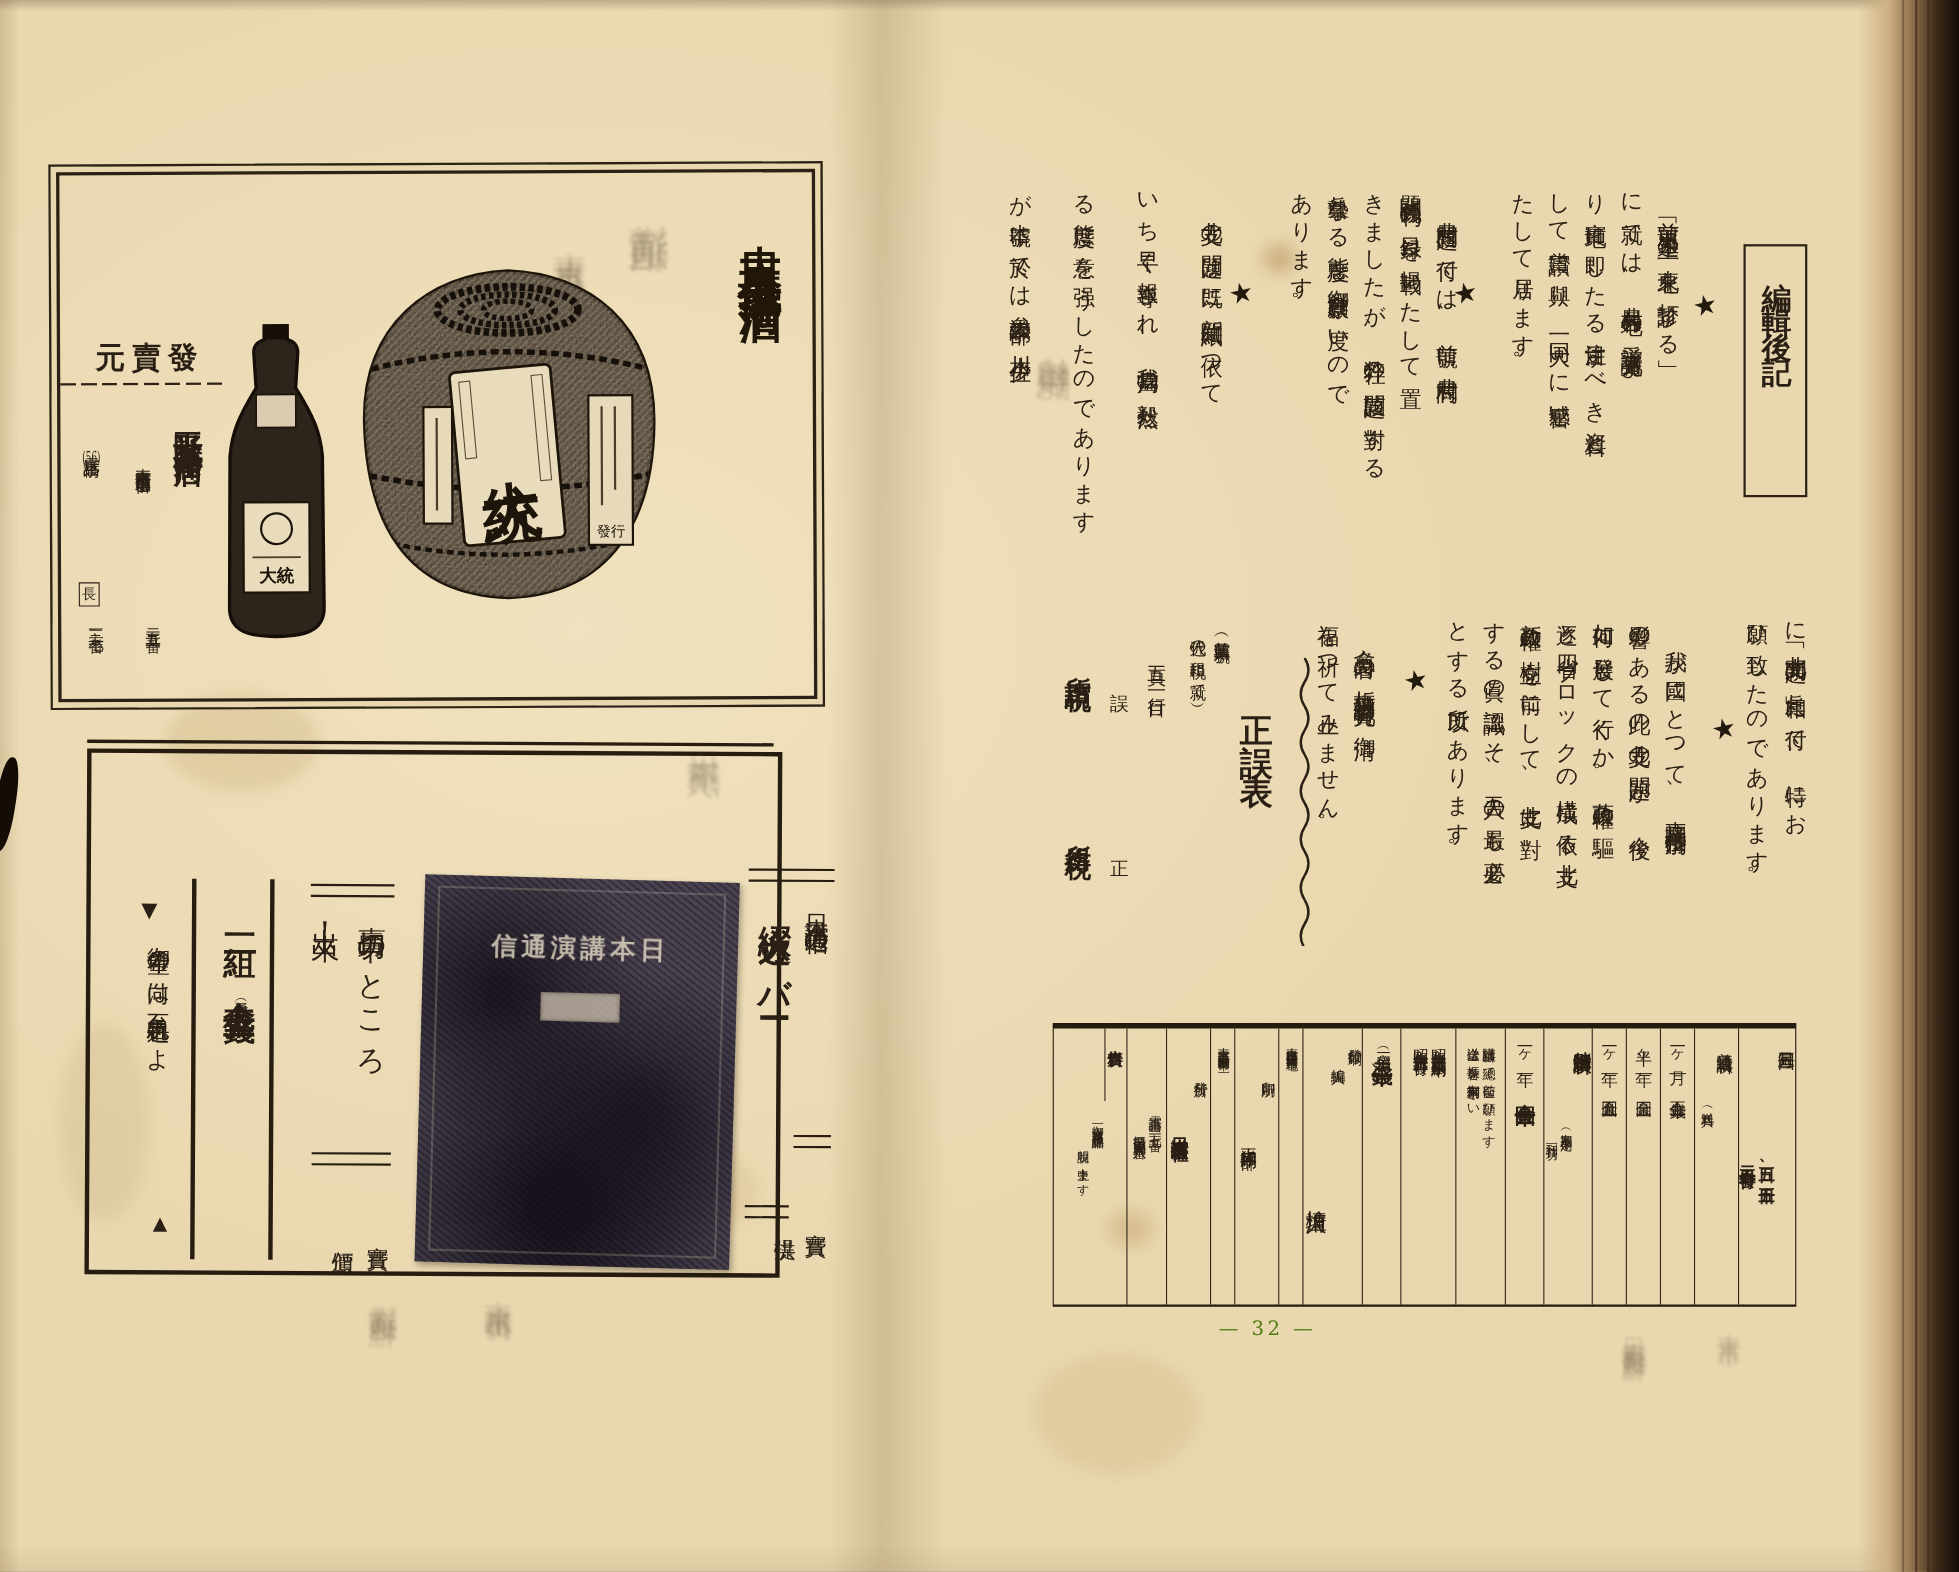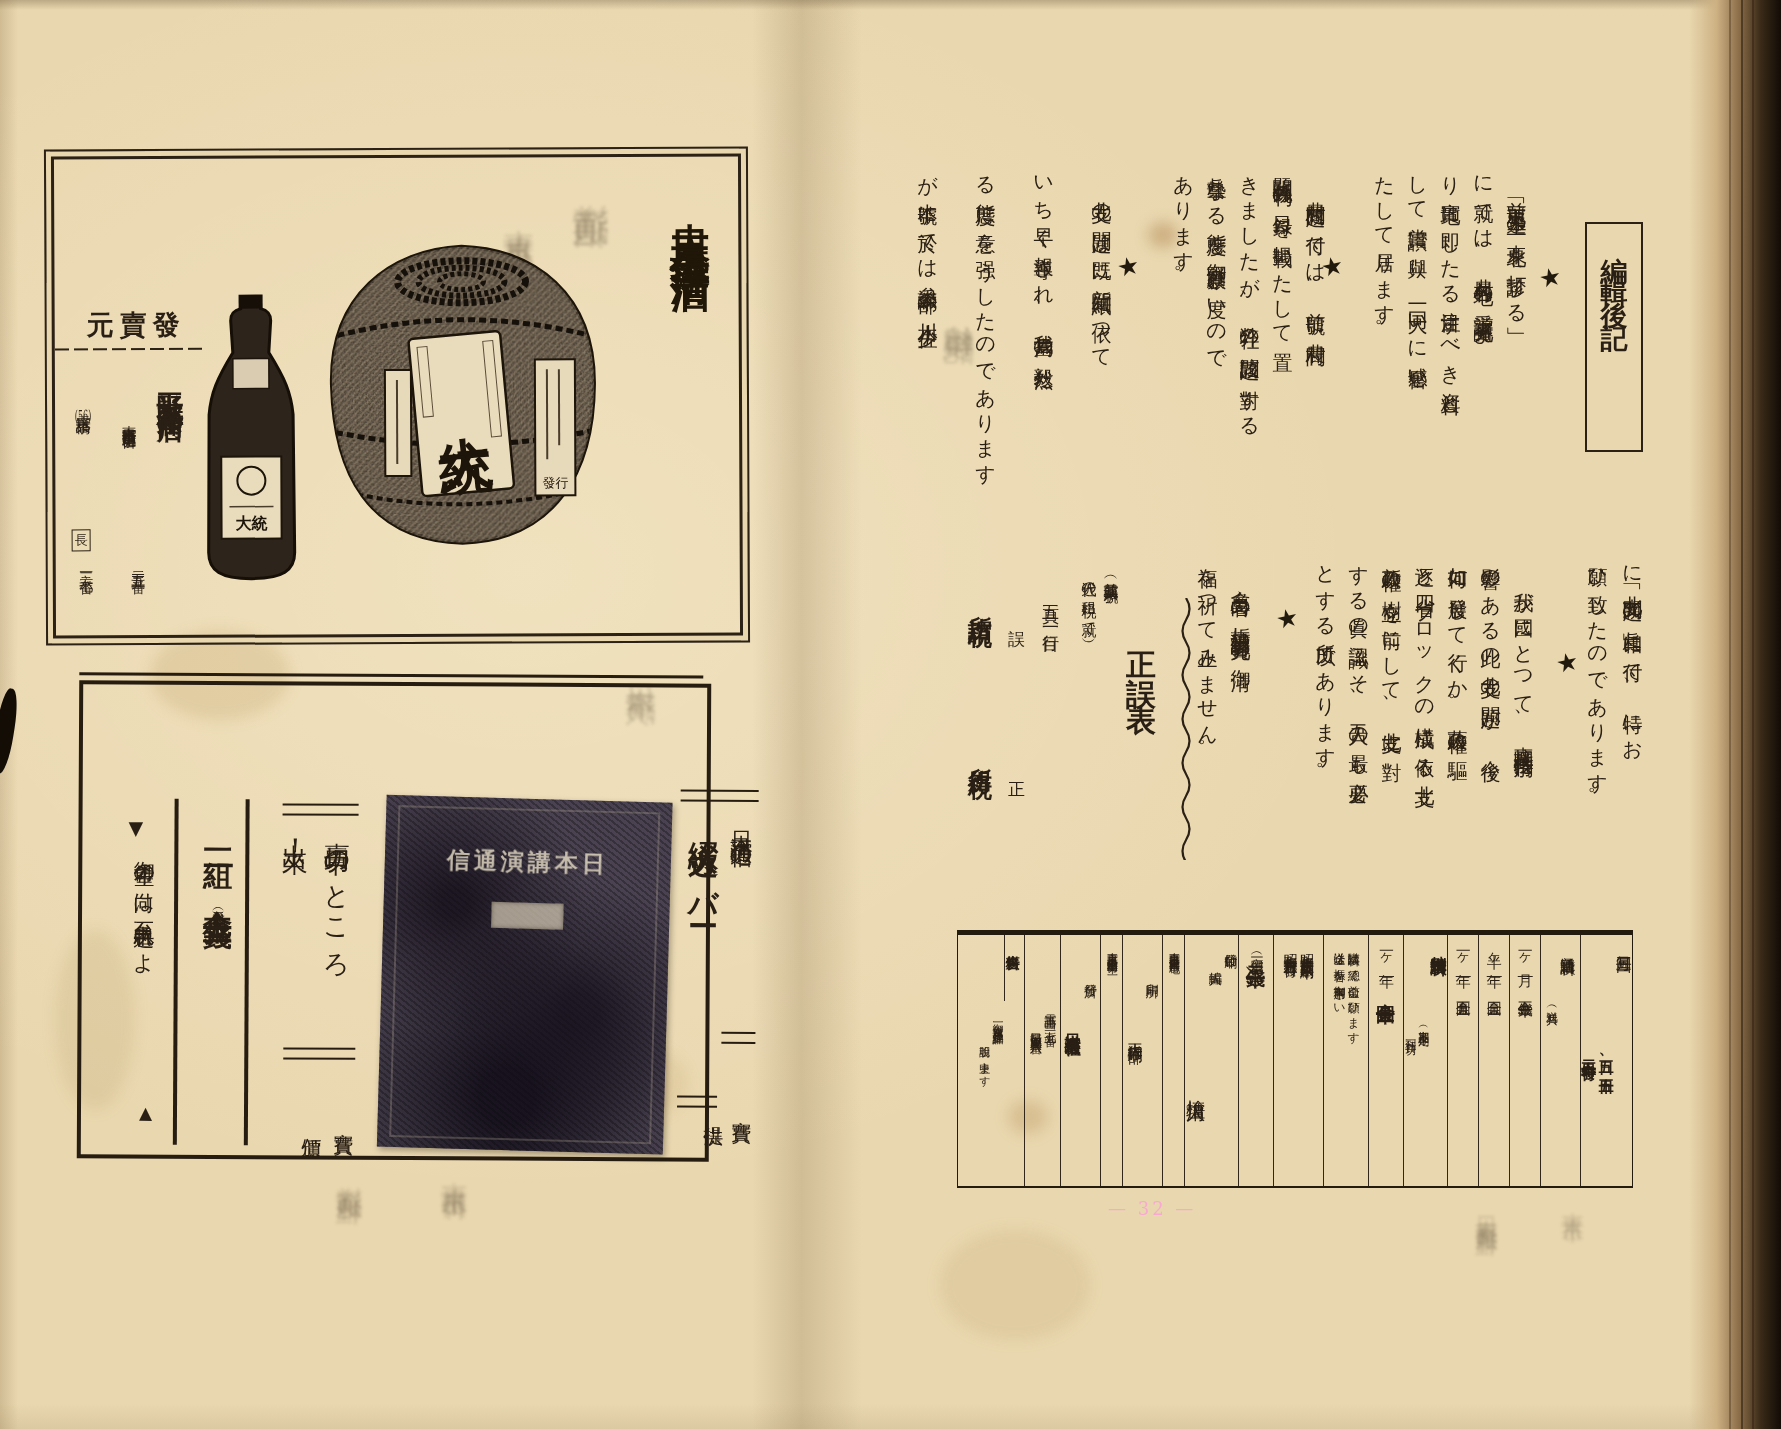--- a/index.html
+++ b/index.html
@@ -107,21 +107,21 @@
     left:957px;top:930px;width:676px;height:258px;box-sizing:border-box;
     border-top:5px solid #241b0f;border-bottom:2.5px solid #241b0f;
     border-left:1.5px solid #241b0f;border-right:1.5px solid #241b0f;
     display:flex;flex-direction:row-reverse;
   }
   .cell{box-sizing:border-box;border-left:1.2px solid #33271a;flex:0 0 auto;
     display:flex;flex-direction:row-reverse;justify-content:center;gap:1px;}
   .cell:last-child{border-left:none;}
   .cl{writing-mode:vertical-rl;text-orientation:upright;letter-spacing:1px;line-height:1.1;white-space:nowrap;}
   .dash{display:inline-block;margin:3px 0;}
-  .pageno{left:1108px;top:1198px;font-size:18px;letter-spacing:3px;color:#f9a8d4;}
+  .pageno{left:1108px;top:1198px;font-size:18px;letter-spacing:3px;color:#4d7c0f;}
   .mark-edge{left:-4px;top:688px;width:18px;height:86px;background:#130d06;border-radius:45%;transform:rotate(9deg);}
 </style>
 </head>
 <body>
 
 <div class="abs paper"></div>
 <div class="abs gutter"></div>
 <div class="abs edge-right"></div>
 <div class="abs edge-line" style="right:38px;"></div>
 <div class="abs edge-line" style="right:50px;opacity:.6;"></div>

